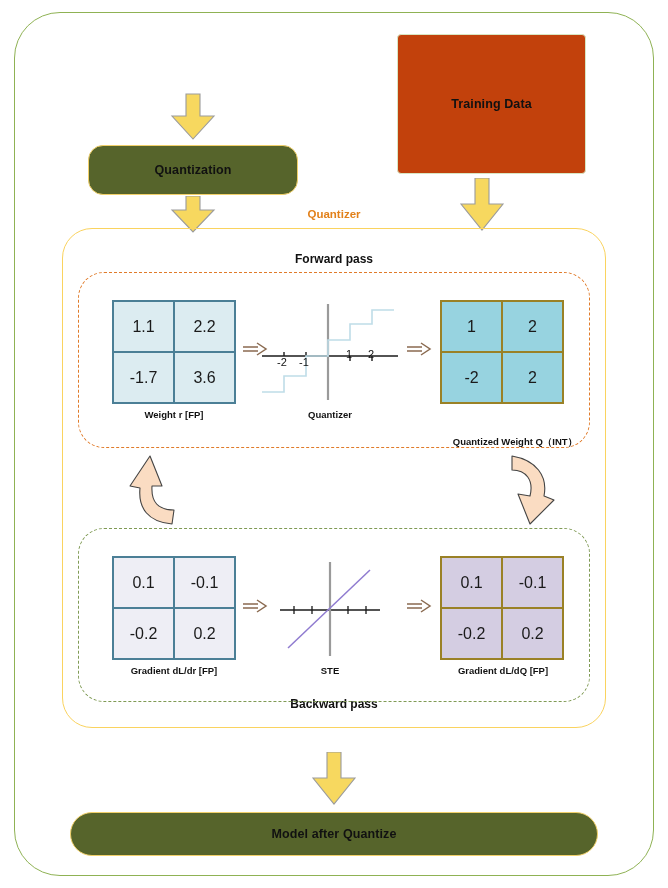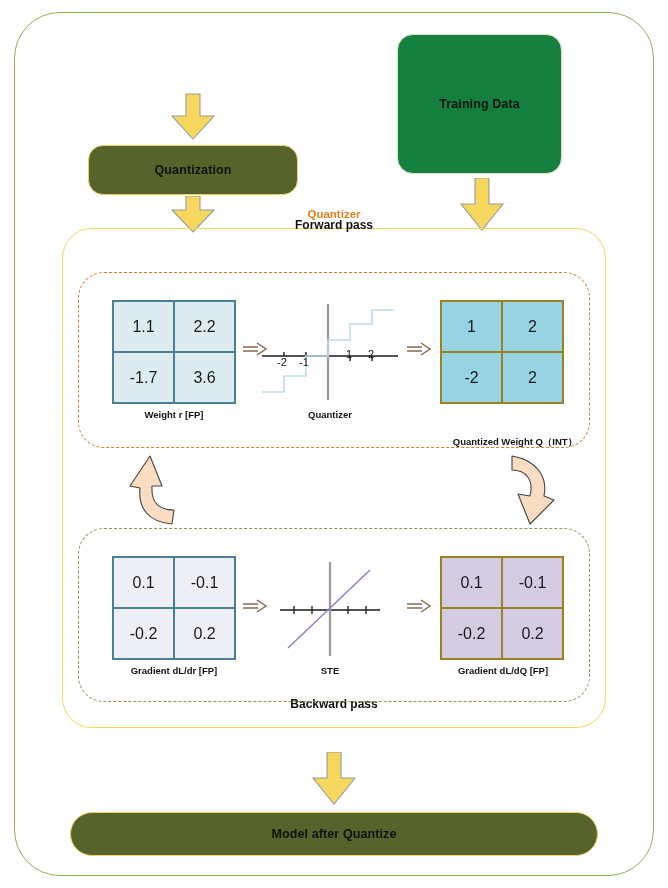--- a/index.html
+++ b/index.html
@@ -49,24 +49,24 @@
     border: 1.4px solid #f1d06a;
     border-radius: 17px;
   }
   .pill-quant {
     left: 88px; top: 145px; width: 210px; height: 50px;
     background: #56642b;
     border: 1.4px solid #f1d06a;
     border-radius: 15px;
   }
   .pill-training {
-    left: 397px; top: 34px; width: 165px; height: 140px;
-    background: #15803d;
+    left: 397px; top: 34px; width: 189px; height: 140px;
+    background: #c2410c;
     border: 1.2px solid #d8e6c3;
-    border-radius: 16px;
+    border-radius: 4px;
   }
   .pill-model-after {
     left: 70px; top: 812px; width: 528px; height: 44px;
     background: #56642b;
     border: 1.4px solid #f1d06a;
     border-radius: 22px;
     justify-content: center;
   }
 
   
@@ -88,21 +88,21 @@
     left: 0; right: 0;
     top: 208px;
     text-align: center;
     color: #e2811b;
     font-weight: bold;
     font-size: 11.5px;
   }
   .fwd-label {
     position: absolute;
     left: 62px; width: 544px;
-    top: 218px;
+    top: 252px;
     text-align: center;
     color: #111111;
     font-weight: bold;
     font-size: 12px;
   }
   .bwd-label {
     position: absolute;
     left: 62px; width: 544px;
     top: 697px;
     text-align: center;

